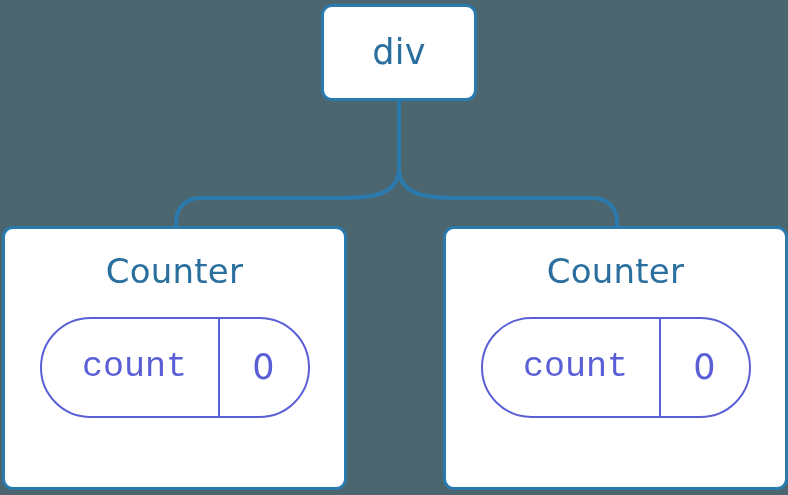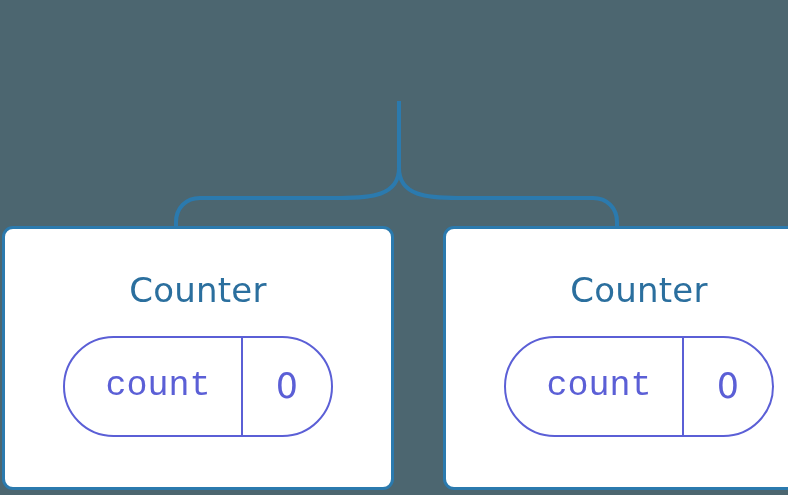--- a/index.html
+++ b/index.html
@@ -56,24 +56,24 @@
   .node-root-label {
     color: #2b6f9e;
     font-size: 35px;
     line-height: 1;
     letter-spacing: 0.2px;
   }
 
   
   .node-child {
     top: 226px;
-    width: 392px;
+    width: 345px;
     height: 264px;
     justify-content: flex-start;
-    padding-top: 44px;
+    padding-top: 25px;
   }
 
   .node-child-left  { left: 2px; }
   .node-child-right { left: 443px; }
 
   .node-title {
     color: #2b6f9e;
     font-size: 34px;
     line-height: 1;
     letter-spacing: 0.2px;
@@ -122,20 +122,23 @@
 
   <svg id="connectors" viewBox="0 0 788 495" width="788" height="495" fill="none">
 
     <path d="M 399 101 L 399 168" stroke="#2b7aae" stroke-width="4" fill="none"></path>
 
     <path d="M 399 168 C 399 196, 370 198, 340 198 L 200 198 C 186 198, 176 208, 176 222 L 176 230" stroke="#2b7aae" stroke-width="4" fill="none" stroke-linecap="butt"></path>
 
     <path d="M 399 168 C 399 196, 428 198, 458 198 L 593 198 C 607 198, 617 208, 617 222 L 617 230" stroke="#2b7aae" stroke-width="4" fill="none" stroke-linecap="butt"></path>
   </svg>
 
+  <div class="node node-root">
+    <span class="node-root-label">div</span>
+  </div>
 
   <div class="node node-child node-child-left">
     <span class="node-title">Counter</span>
     <div class="state-pill">
       <span class="pill-key">count</span>
       <span class="pill-value">0</span>
     </div>
   </div>
 
   <div class="node node-child node-child-right">

